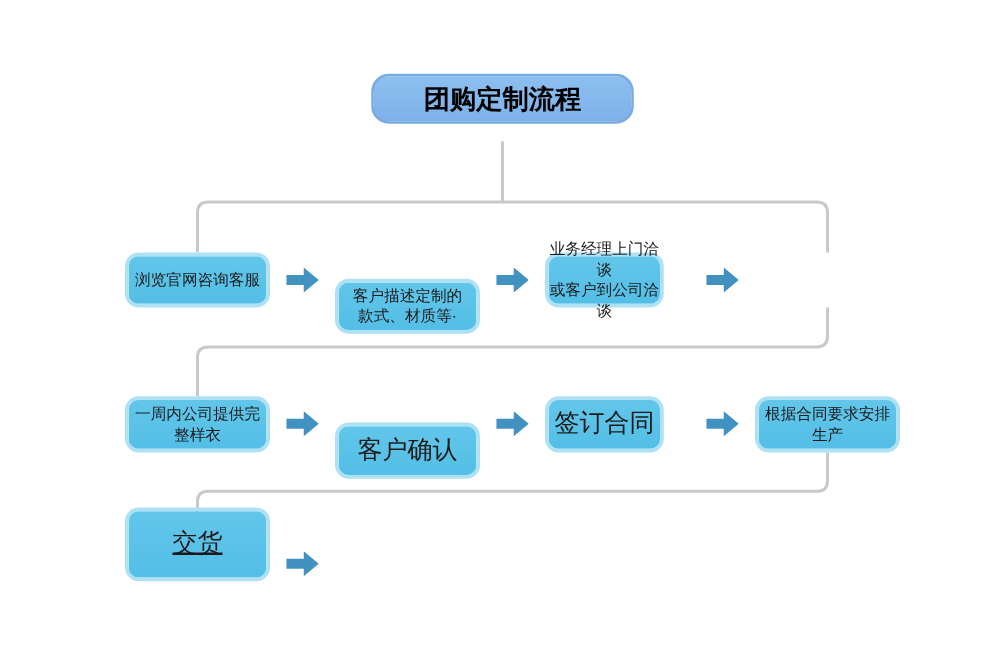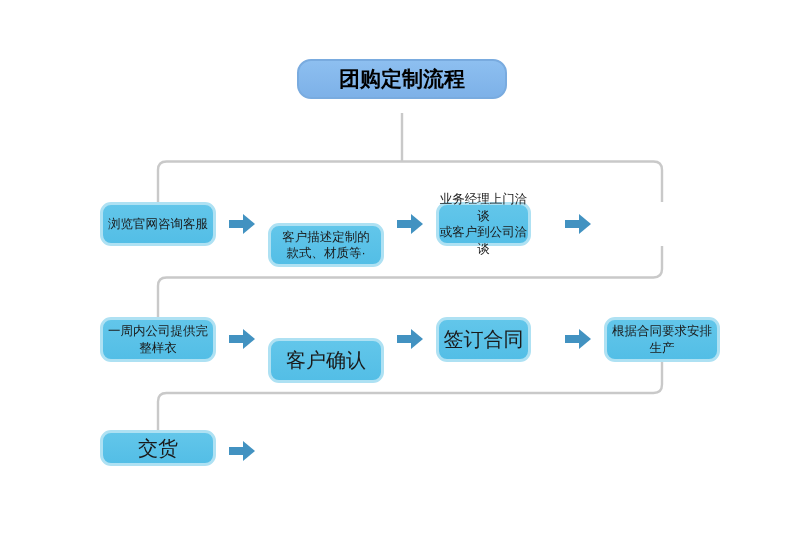--- a/index.html
+++ b/index.html
@@ -43,21 +43,21 @@
     left:297px;top:59px;width:210px;height:40px;
     display:flex;align-items:center;justify-content:center;
     border-radius:14px;
     border:2px solid var(--title-border);
     background:linear-gradient(var(--title-fill-top),var(--title-fill-bottom));
     font-size:21px;font-weight:600;color:#000;
   }
   
   .r1{top:202px;height:44px;}
   .r2{top:317px;height:45px;}
-  .r3{top:430px;height:36px;}
+  .r3{top:406px;height:59px;text-decoration:underline;}
   .c1{left:100px;width:116px;}
   .c2{left:268px;width:116px;margin-top:21px;}
   .c3{left:436px;width:95px;}
   .c4{left:604px;width:116px;}
   .arrow{
     position:absolute;width:26px;height:20px;
     color:var(--arrow);
   }
   .arrow svg{display:block;width:26px;height:20px;}
   .a-g1{left:229px;}

